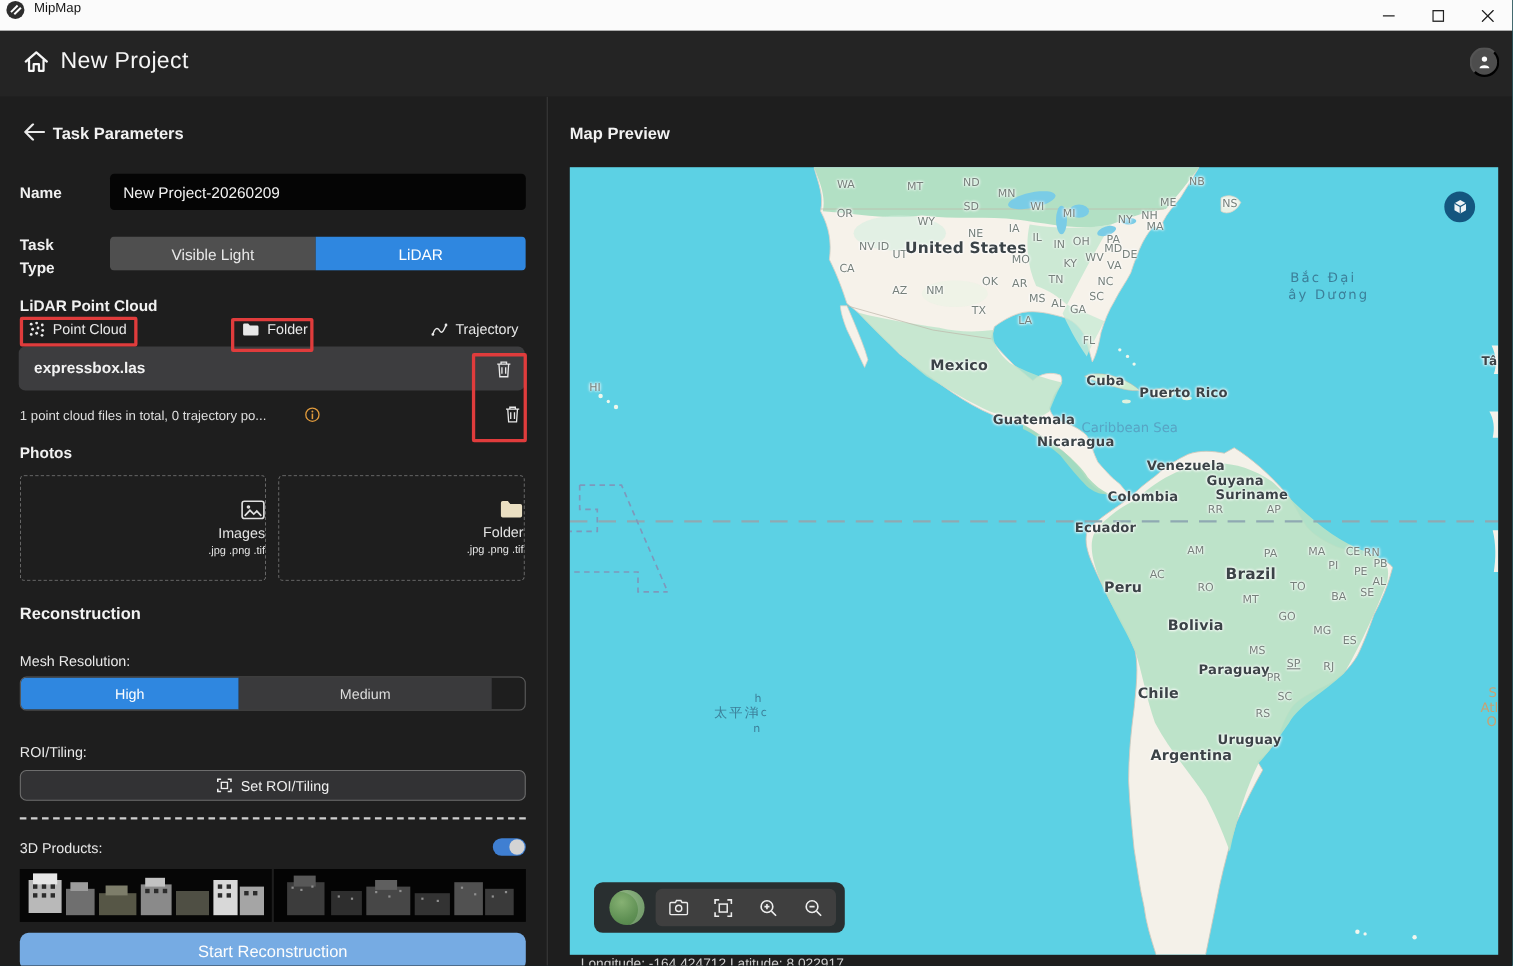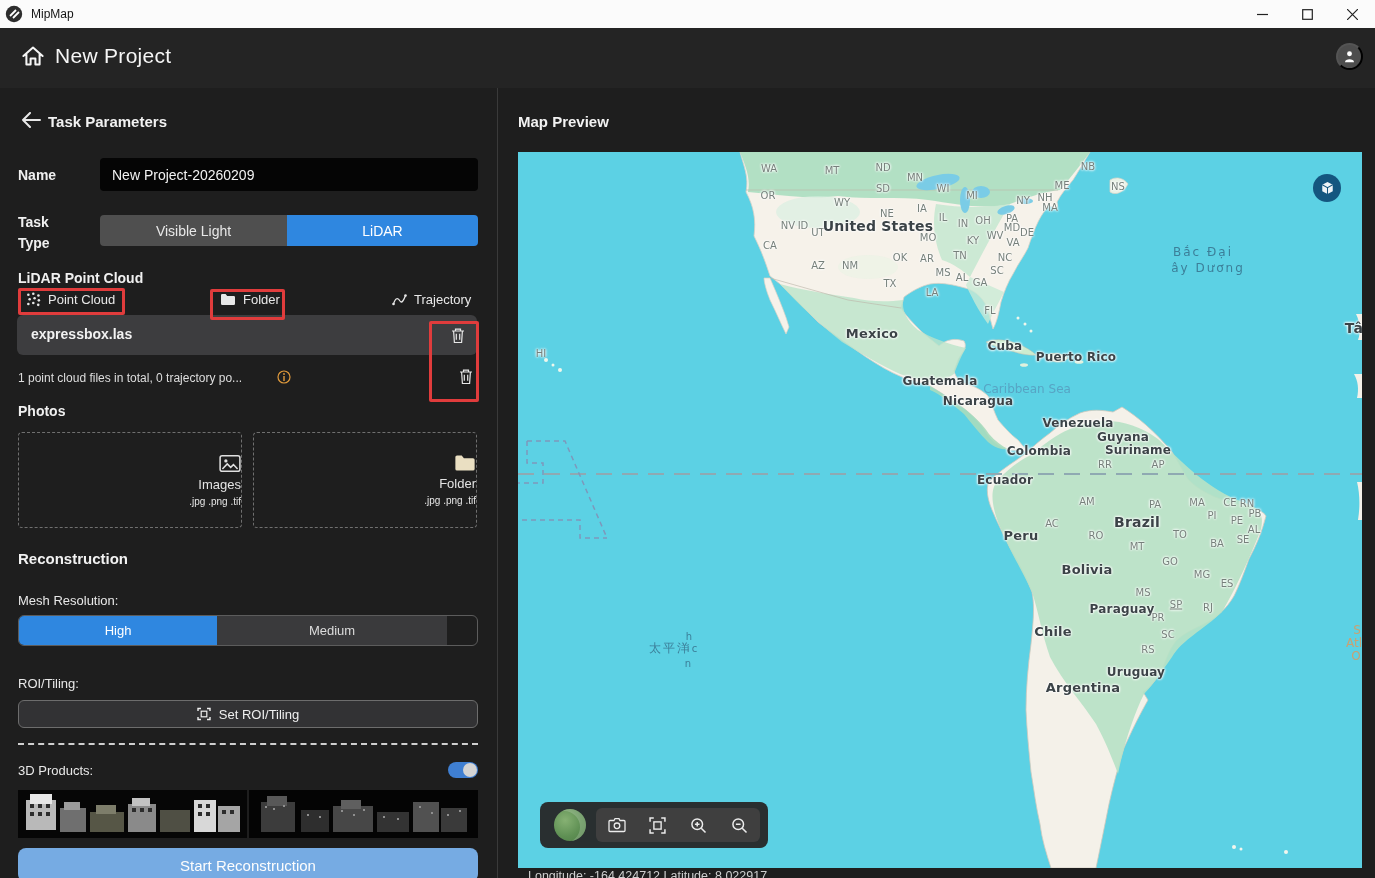--- a/index.html
+++ b/index.html
@@ -1,20 +1,20 @@
 <!DOCTYPE html>
 <html><head>
 <meta charset="utf-8">
 <style>
   * { margin:0; padding:0; box-sizing:border-box; }
   body { font-family:"Liberation Sans", sans-serif; background:#000; }
   .app { position:relative; width:1375px; height:878px; overflow:hidden; background:#1e1e1e; }
 
   
-  .titlebar { position:absolute; left:0; top:0; width:100%; height:28px; background:#fbfbfb; display:flex; align-items:center; }
+  .titlebar { position:absolute; left:0; top:0; width:100%; height:28px; background:#fbfbfb; display:flex; align-items:flex-start; }
   .logo { width:18px; height:18px; margin-left:5px; }
   .app-title { font-size:12px; color:#141414; margin-left:8px; }
   .win-btns { position:absolute; right:0; top:0; height:28px; display:flex; }
   .win-btn { width:45px; height:28px; display:flex; align-items:center; justify-content:center; background:transparent; border:none; cursor:pointer; }
 
   
   .appheader { position:absolute; left:0; top:28px; width:100%; height:60px; background:#242424; }
   .home-btn { position:absolute; left:20px; top:16px; width:26px; height:26px; background:none; border:none; }
   .page-title { position:absolute; left:55px; top:16px; font-size:21px; color:#f5f5f5; letter-spacing:.3px; }
   .avatar { position:absolute; right:12px; top:15px; width:27px; height:27px; border-radius:50%; background:#4d4d4d; display:flex; align-items:center; justify-content:center; }
@@ -445,21 +445,21 @@
           <span class="ml co" style="left: 521px; top: 299px;">Colombia</span>
           <span class="ml co" style="left: 620px; top: 298px;">Suriname</span>
           <span class="ml co" style="left: 487px; top: 328px;">Ecuador</span>
           <span class="ml co" style="left: 503px; top: 383px; font-size: 13px;">Peru</span>
           <span class="ml co" style="left: 619px; top: 370px; font-size: 14px;">Brazil</span>
           <span class="ml co" style="left: 569px; top: 417px; font-size: 13px;">Bolivia</span>
           <span class="ml co" style="left: 604px; top: 457px;">Paraguay</span>
           <span class="ml co" style="left: 535px; top: 479px; font-size: 13px;">Chile</span>
           <span class="ml co" style="left: 618px; top: 520px;">Uruguay</span>
           <span class="ml co" style="left: 565px; top: 535px; font-size: 13px;">Argentina</span>
-          <span class="ml co" style="left: 836px; top: 176px; font-size: 14px;">Tâ</span>
+          <span class="ml co" style="left: 836px; top: 176px; font-size: 11px;">Tâ</span>
           <span class="ml st" style="left: 587px; top: 312px;">RR</span>
           <span class="ml st" style="left: 640px; top: 312px;">AP</span>
           <span class="ml st" style="left: 569px; top: 349px;">AM</span>
           <span class="ml st" style="left: 637px; top: 352px;">PA</span>
           <span class="ml st" style="left: 679px; top: 350px;">MA</span>
           <span class="ml st" style="left: 712px; top: 350px;">CE</span>
           <span class="ml st" style="left: 729px; top: 351px;">RN</span>
           <span class="ml st" style="left: 737px; top: 361px;">PB</span>
           <span class="ml st" style="left: 694px; top: 363px;">PI</span>
           <span class="ml st" style="left: 719px; top: 368px;">PE</span>

